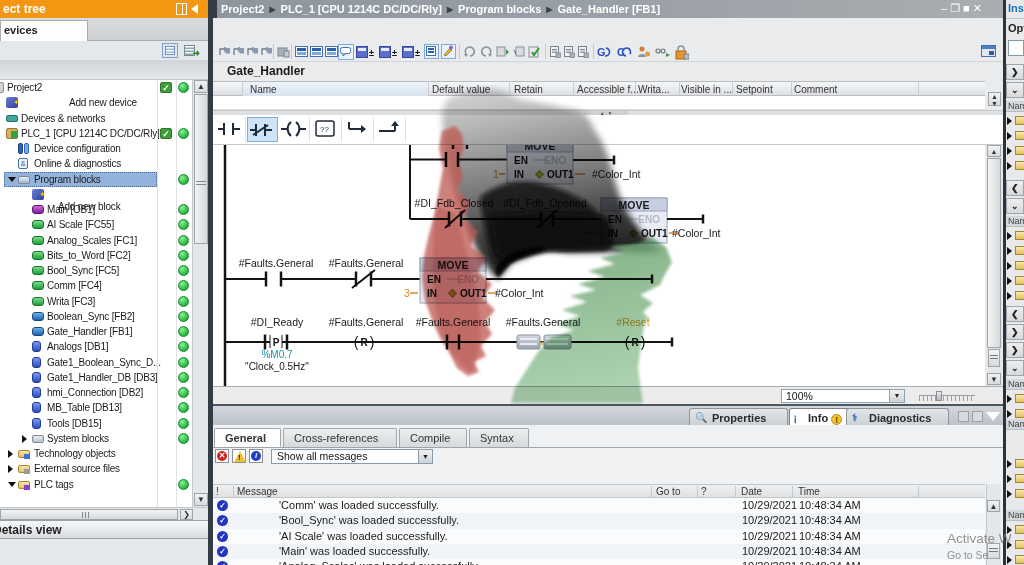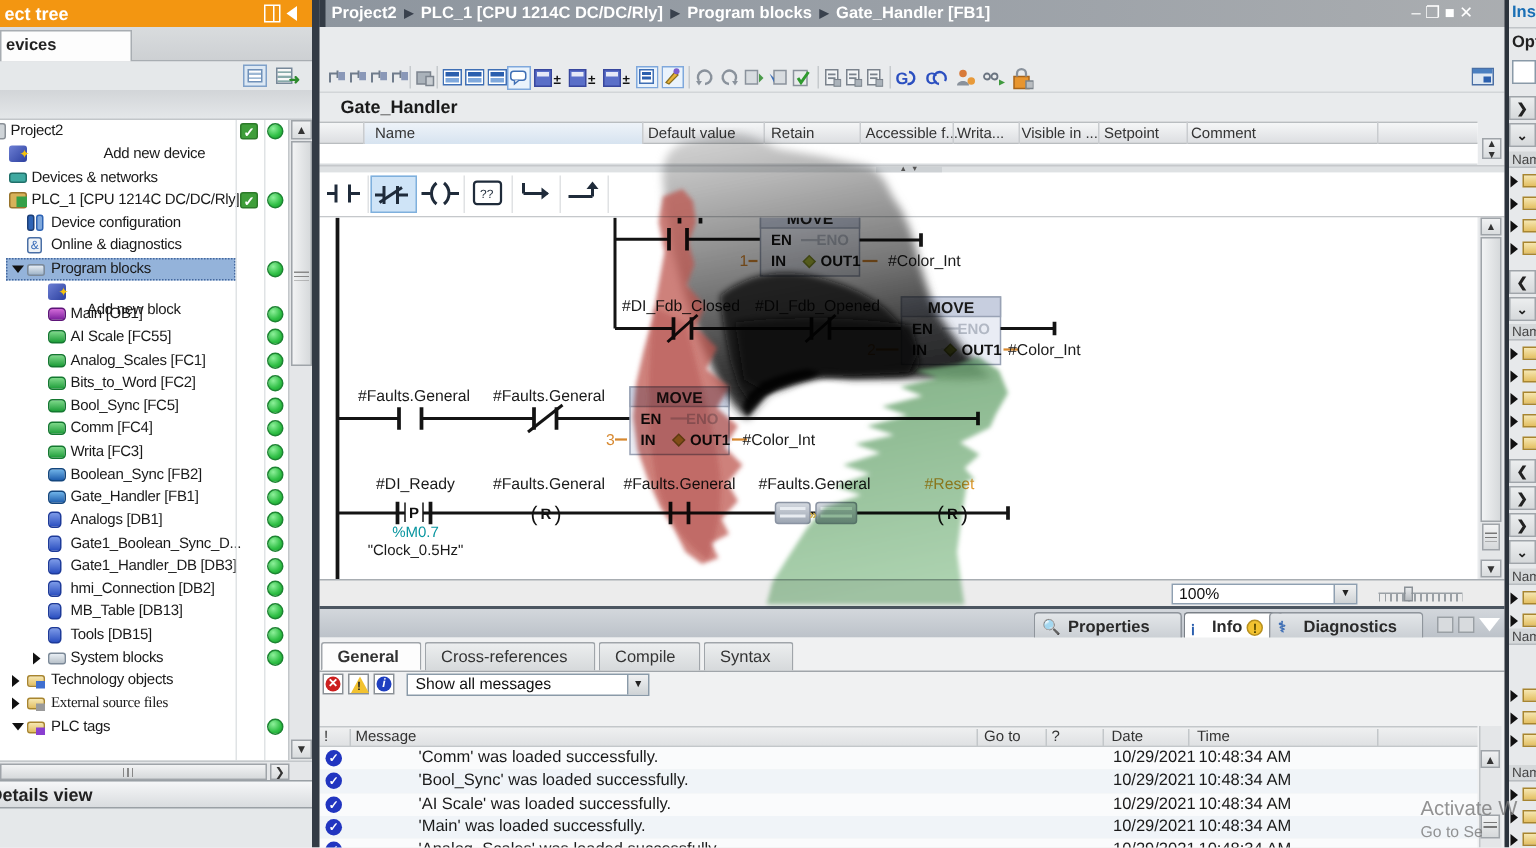--- a/index.html
+++ b/index.html
@@ -236,21 +236,21 @@
 <div class="trow">
           <div class="tri closed" style="left:8px;"></div>
           <div class="tic" style="left:18px;top:4px;height:8px;background:linear-gradient(#f6e7b2,#e3bf62);border:1px solid #a8852f;"></div>
           <div style="position:absolute;left:24px;top:8px;width:6px;height:5px;background:#3f6fd0;"></div>
           <div class="txt" style="left:34px;">Technology objects</div>
         </div>
 <div class="trow">
           <div class="tri closed" style="left:8px;"></div>
           <div class="tic" style="left:18px;top:4px;height:8px;background:linear-gradient(#f6e7b2,#e3bf62);border:1px solid #a8852f;"></div>
           <div style="position:absolute;left:24px;top:8px;width:6px;height:5px;background:#9a9a9a;"></div>
-          <div class="txt" style="left:34px;font-family:Liberation Serif, serif;">External source files</div>
+          <div class="txt" style="left:34px;">External source files</div>
         </div>
 <div class="trow">
           <div class="tri open" style="left:8px;"></div>
           <div class="tic" style="left:18px;top:4px;height:8px;background:linear-gradient(#f6e7b2,#e3bf62);border:1px solid #a8852f;"></div>
           <div style="position:absolute;left:24px;top:8px;width:6px;height:5px;background:#8a3fd0;"></div>
           <div class="txt" style="left:34px;">PLC tags</div>
           <div class="gdot"></div>
         </div>
 </div>
     <div class="vline1"></div>

